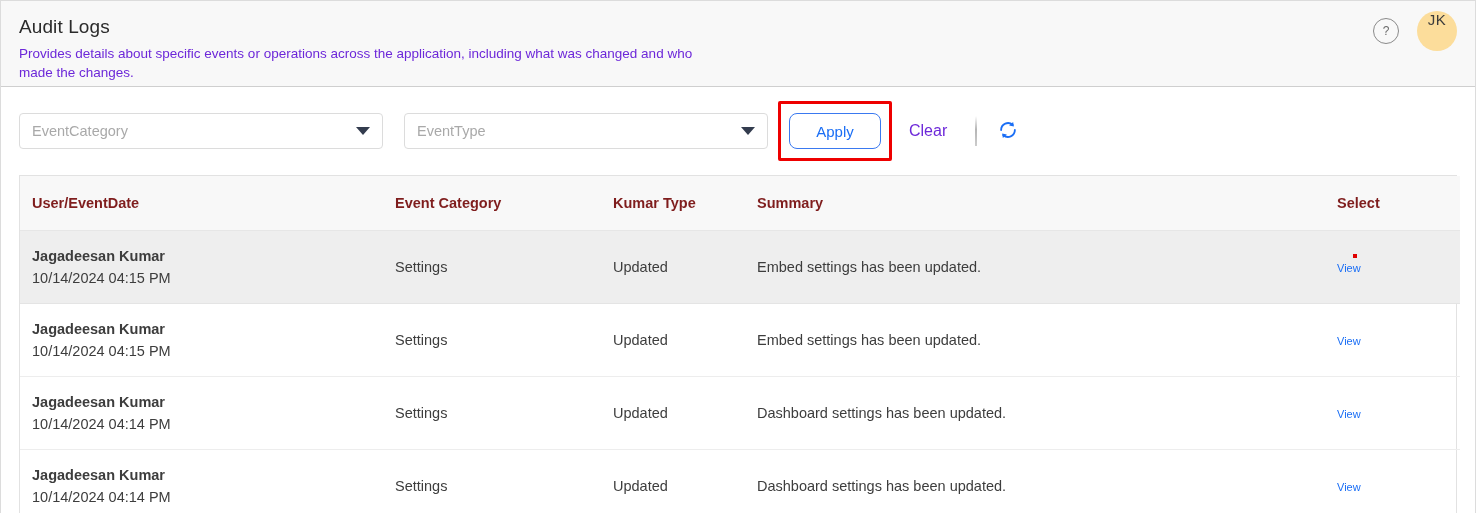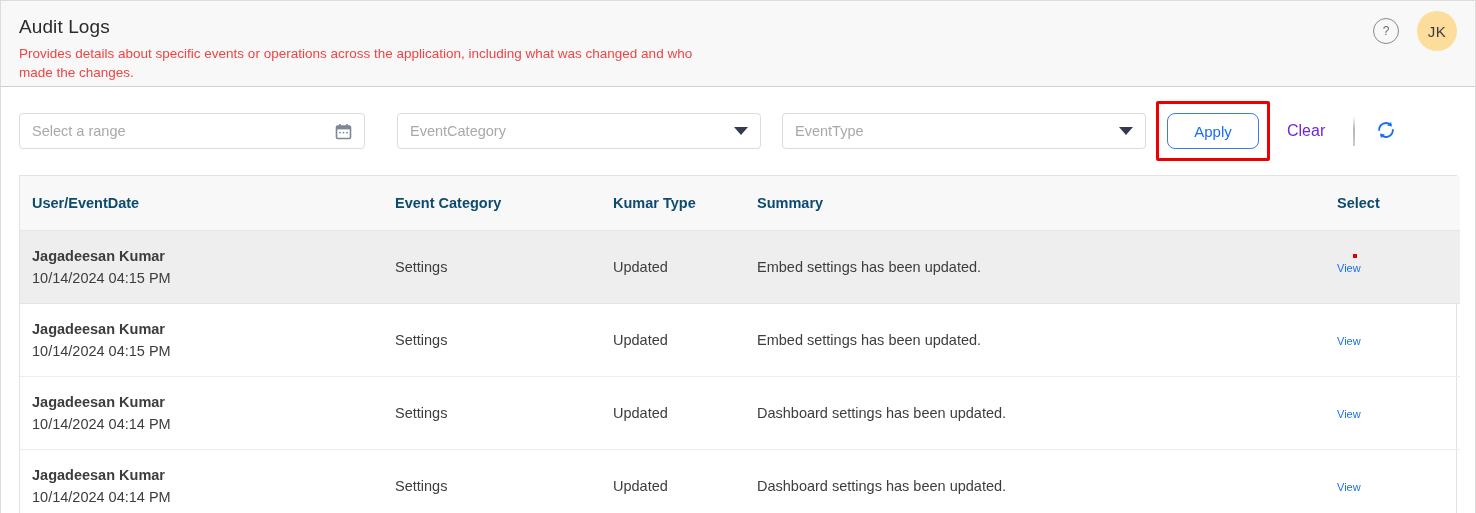--- a/index.html
+++ b/index.html
@@ -31,21 +31,21 @@
   .page-title {
     font-size: 19px;
     color: #2b2b2b;
     font-weight: 400;
     letter-spacing: .1px;
     line-height: 24px;
   }
   .page-subtitle {
     margin-top: 5px;
     font-size: 13.5px;
-    color: #ef4444;
+    color: #6d28d9;
     line-height: 19px;
     max-width: 700px;
   }
   .header-actions {
     position: absolute;
     top: 10px;
     right: 18px;
     display: flex;
     align-items: center;
     gap: 18px;
@@ -61,21 +61,21 @@
     cursor: pointer;
     background: transparent;
   }
   .avatar {
     width: 40px; height: 40px;
     border-radius: 50%;
     background: #fcdd9b;
     color: #3c3c3c;
     font-size: 15px;
     font-weight: 500;
-    display: flex; align-items: center; justify-content: center;
+    display: flex; justify-content: center;
     cursor: pointer;
     letter-spacing: .4px;
   }
 
   
   .filter-bar {
     position: relative;
     height: 88px;
     background: #ffffff;
     display: flex;
@@ -162,21 +162,21 @@
     border: 1px solid #e2e2e2;
     border-bottom: none;
     background: #fff;
   }
   table { width: 100%; border-collapse: collapse; table-layout: fixed; }
   thead th {
     background: #f8f8f8;
     text-align: left;
     font-size: 14.5px;
     font-weight: bold;
-    color: #0c4a6e;
+    color: #7f1d1d;
     padding: 19px 0 19px 0;
     border-bottom: 1px solid #e6e6e6;
   }
   thead th:first-child { padding-left: 12px; }
   tbody td {
     font-size: 14.5px;
     color: #3d3d3d;
     padding: 14px 0;
     border-bottom: 1px solid #ededed;
     vertical-align: middle;
@@ -214,34 +214,20 @@
         </svg>
       </div>
       <div class="avatar">
         <span>JK</span>
       </div>
     </div>
   </div>
 
   <div class="filter-bar">
 
-    <div class="field date-range">
-      <span class="ph">Select a range</span>
-      <span class="cal-icon">
-        <svg width="17" height="17" viewBox="0 0 17 17" aria-hidden="true">
-          <rect x="1.5" y="3" width="14" height="12.5" rx="1.2" fill="none" stroke="#7c8798" stroke-width="1.6"></rect>
-          <rect x="1.5" y="3" width="14" height="3.4" fill="#7c8798"></rect>
-          <rect x="4" y="1" width="1.8" height="3.2" rx=".6" fill="#7c8798"></rect>
-          <rect x="11.2" y="1" width="1.8" height="3.2" rx=".6" fill="#7c8798"></rect>
-          <circle cx="5" cy="9.6" r="0.95" fill="#7c8798"></circle>
-          <circle cx="8.5" cy="9.6" r="0.95" fill="#7c8798"></circle>
-          <circle cx="12" cy="9.6" r="0.95" fill="#7c8798"></circle>
-        </svg>
-      </span>
-    </div>
 
     <div class="field select">
       <span class="ph">EventCategory</span>
       <span class="caret"></span>
     </div>
 
     <div class="field select">
       <span class="ph">EventType</span>
       <span class="caret"></span>
     </div>

